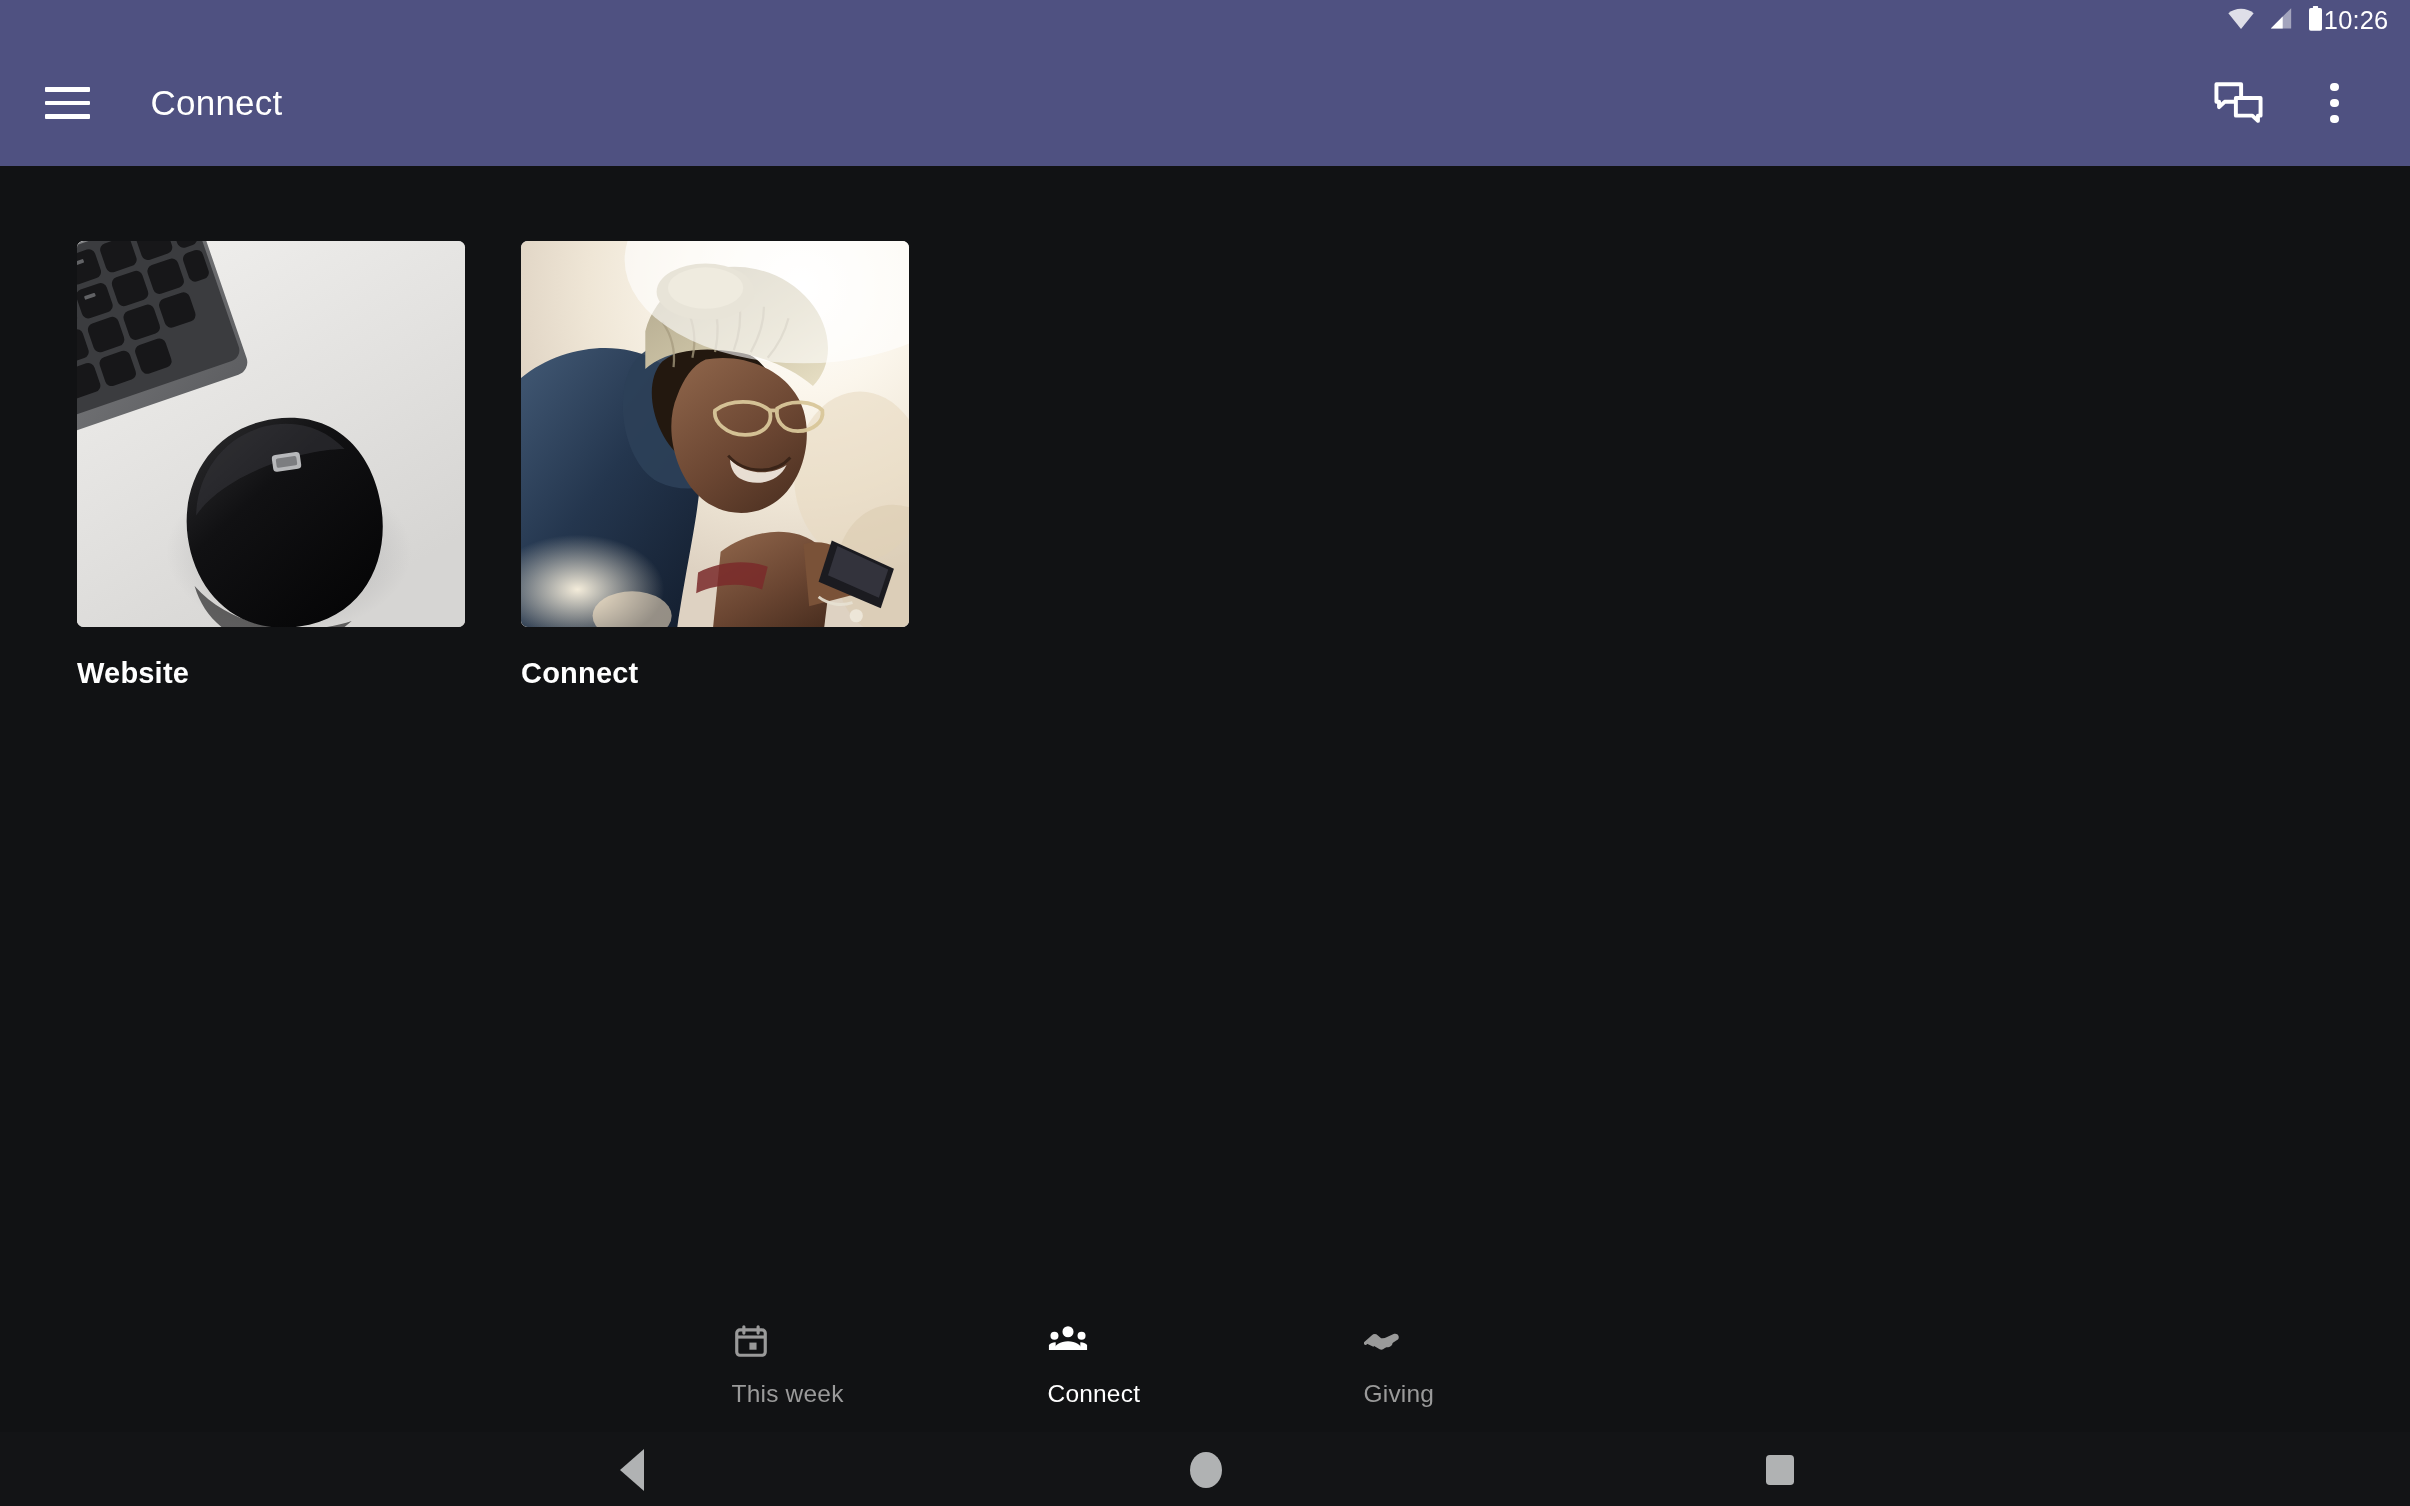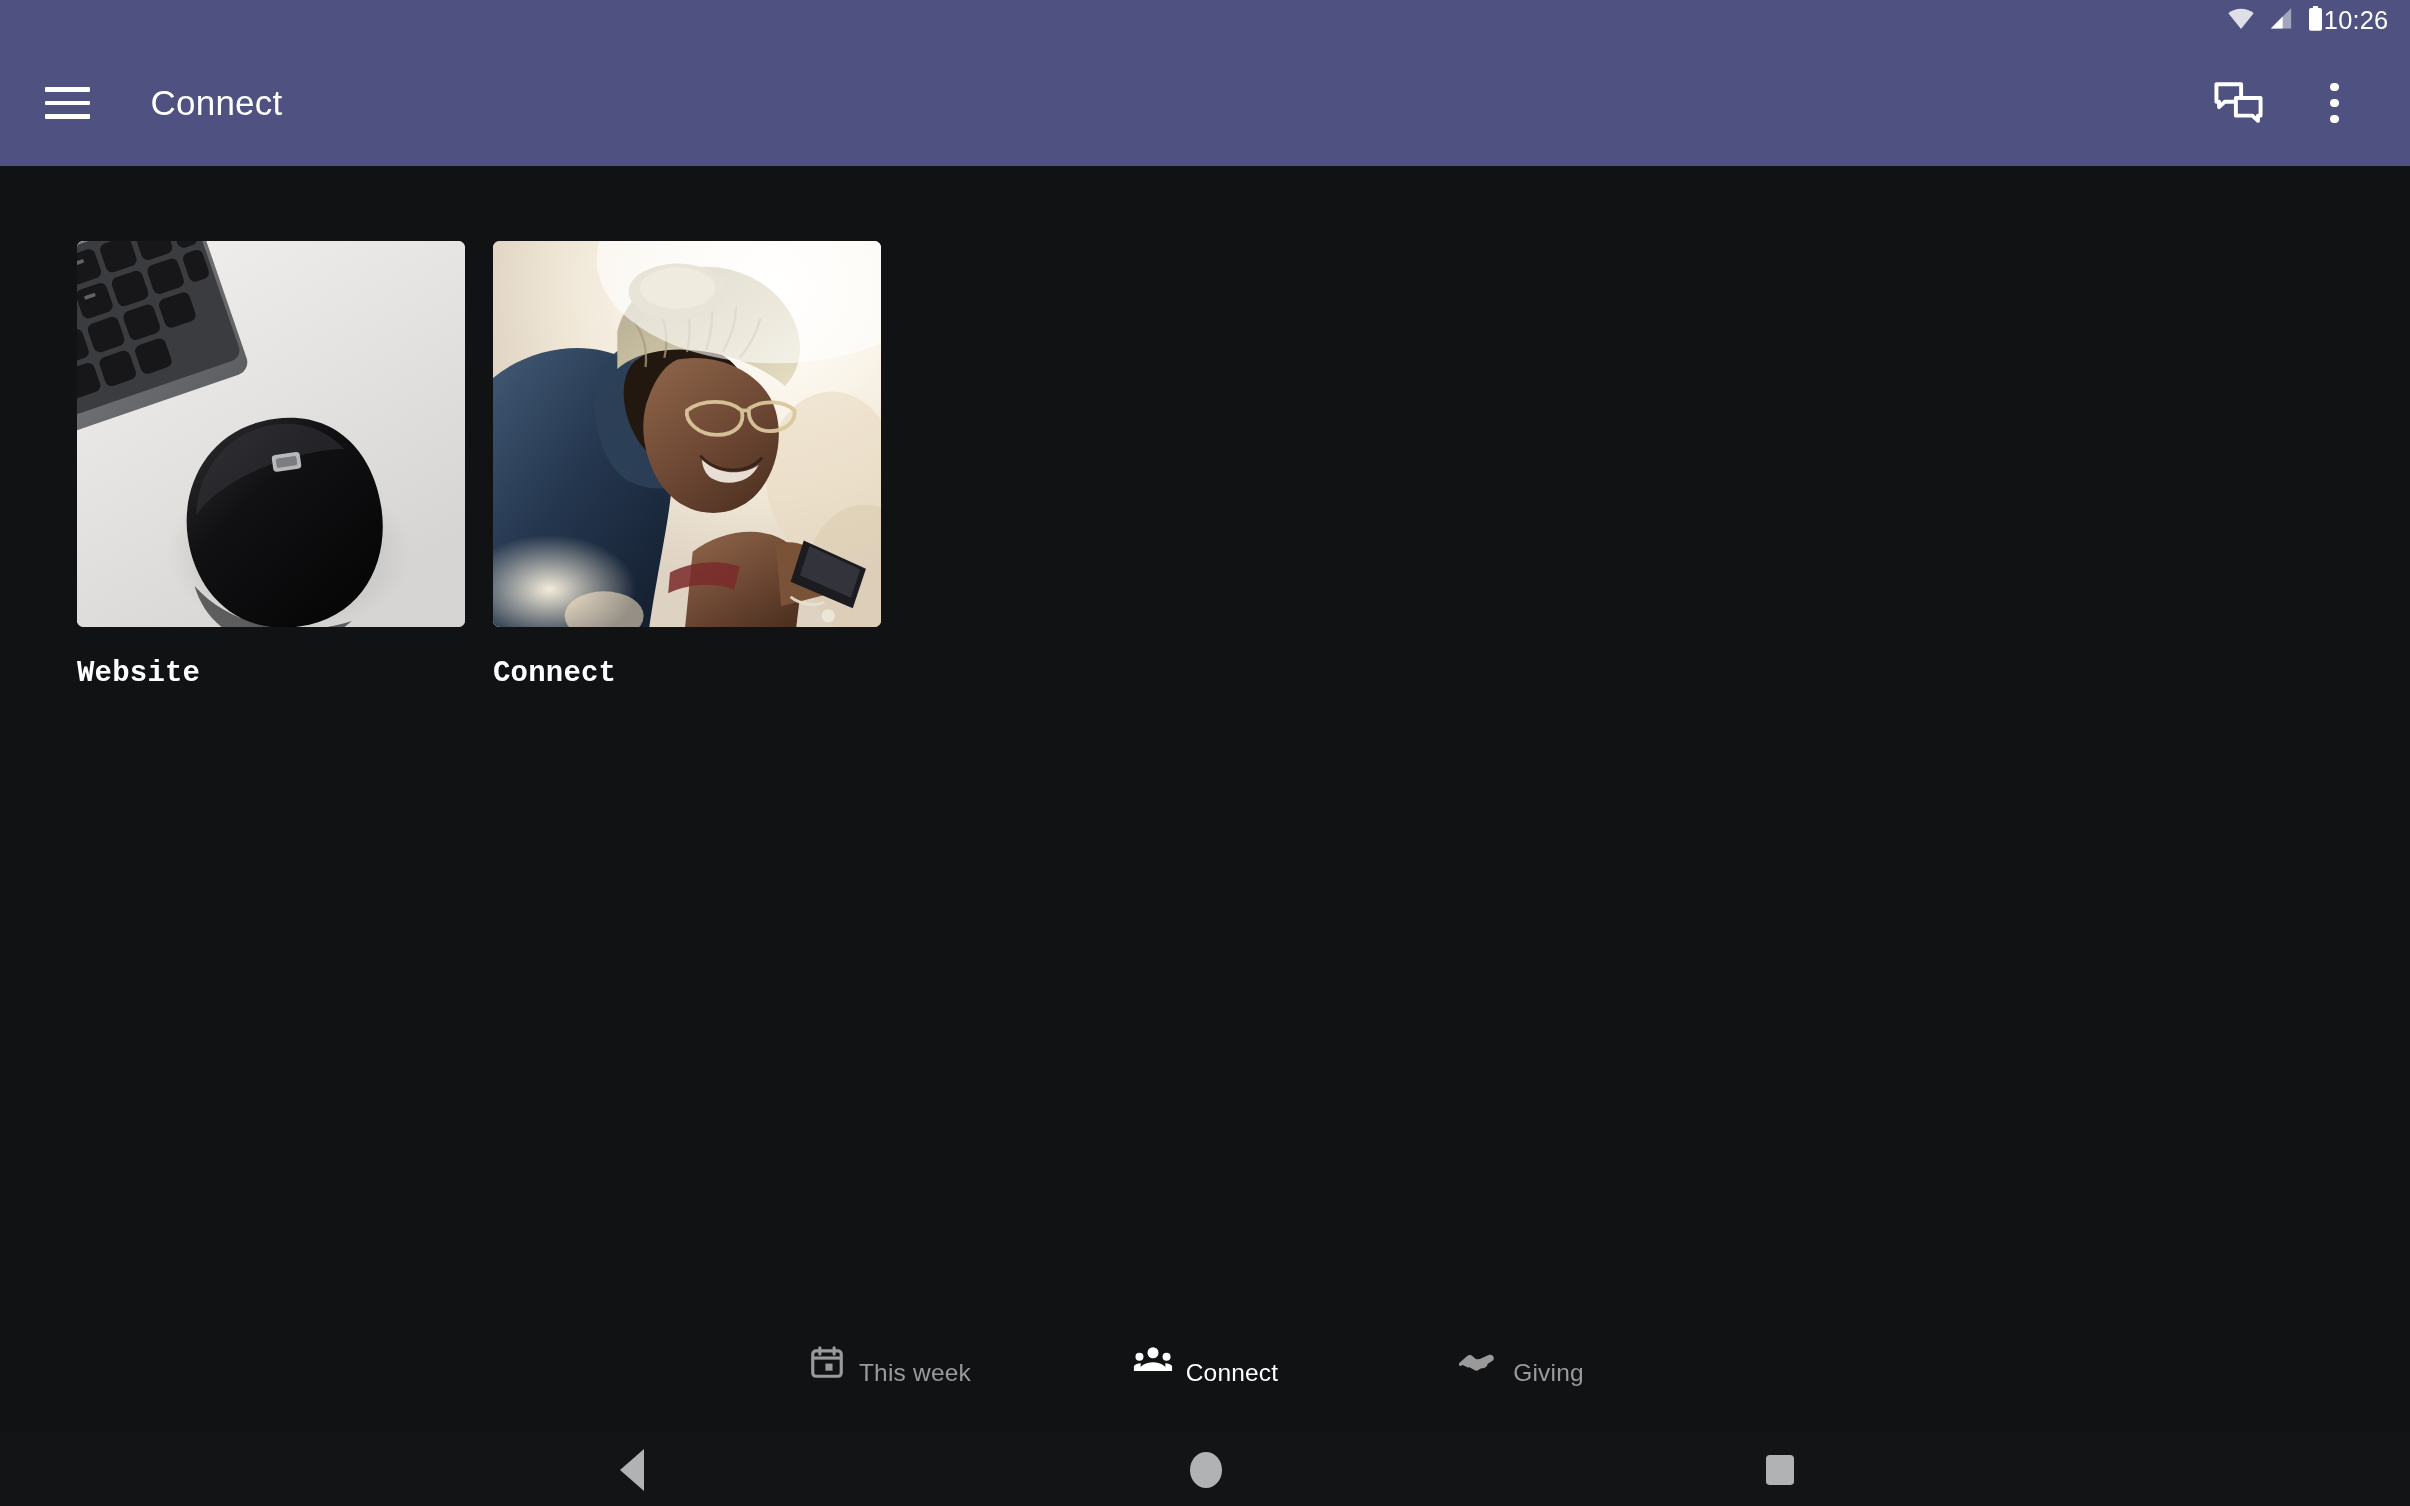--- a/index.html
+++ b/index.html
@@ -48,42 +48,42 @@
     width:81px; height:81px; display:flex; align-items:center;
     justify-content:center; cursor:pointer;
   }
   .dots { display:flex; flex-direction:column; gap:7.5px; align-items:center; }
   .dots i { width:8.5px; height:8.5px; border-radius:50%; background:#fff; display:block; }
 
   
   .content { position:absolute; top:166px; left:0; width:2411px; bottom:0; }
   .card-grid {
     position:absolute; top:75px; left:77px;
-    display:flex; gap:28px;font-family:Liberation Mono, monospace;
+    display:flex; gap:56px;
   }
   .card { width:388px; cursor:pointer; }
   .card-thumb {
     width:388px; height:386px; border-radius:6.6px; overflow:hidden;
     position:relative; background:#ddd;
   }
   .card-thumb svg { display:block; width:100%; height:100%; }
   .card-label {
     margin-top:30px; color:#ffffff; font-size:29px; font-weight:bold;
     letter-spacing:0.2px;
   }
 
   
   .bottomnav {
     position:absolute; left:0; bottom:75px; width:2411px; height:141px;
     display:flex; align-items:center; justify-content:center;
   }
   .nav-row { display:flex; }
   .nav-item {
-    width:316px; display:flex; 
-    align-items:flex-end; justify-content:center; gap:13px; cursor:pointer;
+    width:316px; display:flex; flex-direction:column;
+    align-items:flex-start; justify-content:center; gap:13px; cursor:pointer;
   }
   .nav-icon { height:51px; display:flex; align-items:center; justify-content:center; }
   .nav-label { font-size:24.5px; letter-spacing:0.2px; }
   .nav-item.inactive .nav-label { color:#9a9a9a; }
   .nav-item.active .nav-label { color:#ffffff; }
 
   
   .sysnav {
     position:absolute; left:0; bottom:0; width:2411px; height:75px;
     background:#131416; display:flex; align-items:center; justify-content:center;

